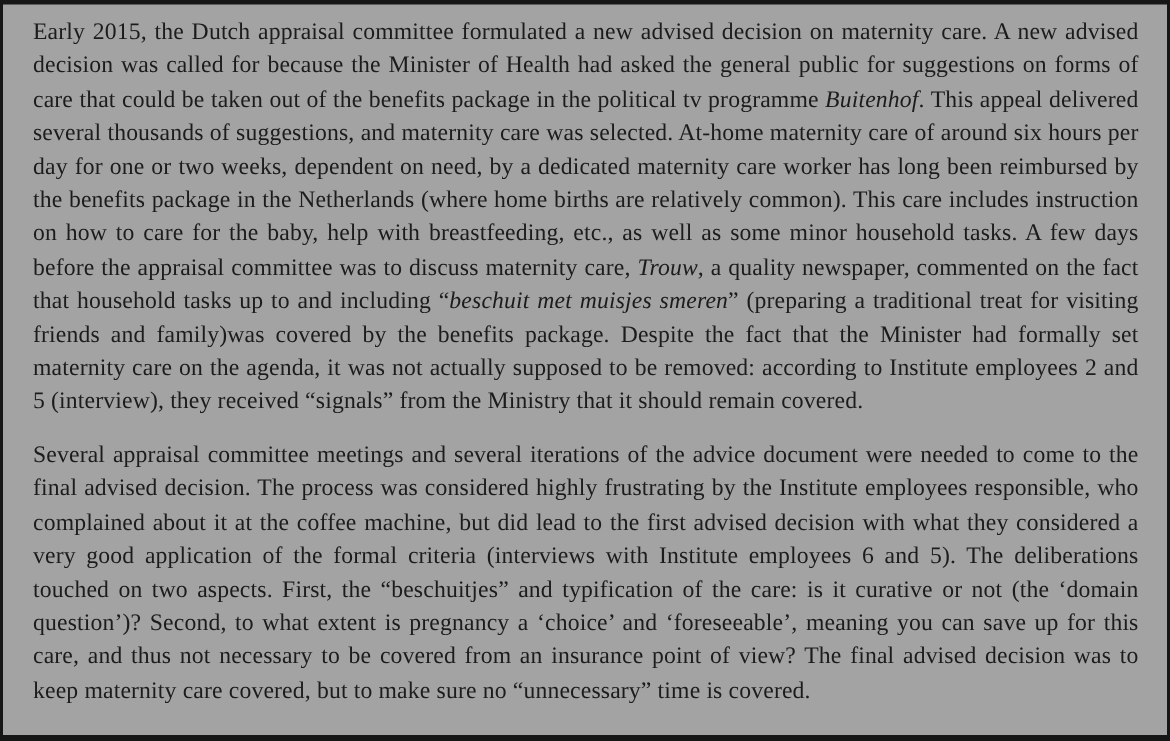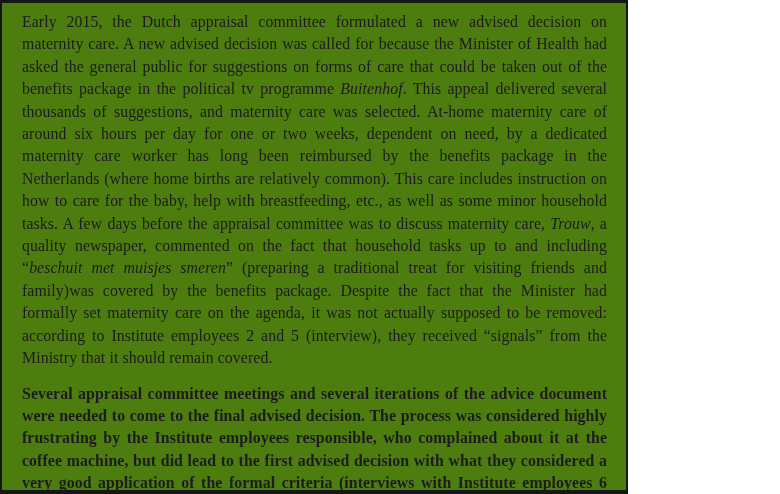--- a/index.html
+++ b/index.html
@@ -8,40 +8,39 @@
     background: #ffffff;
   }
   body {
     width: 780px;
     height: 494px;
     overflow: hidden;
     font-family: "Liberation Serif", "DejaVu Serif", serif;
   }
   .document-box {
     box-sizing: border-box;
-    width: 628px;
+    width: 780px;
     height: 494px;
-    background: #4d7c0f;
+    background: #a3a3a3;
     border-top: 3px solid #161616;
     border-bottom: 4px solid #161616;
     border-left: 2px solid #161616;
     border-right: 2px solid #161616;
     padding: 8px 19px 10px 20px;
   }
   .para {
     margin: 0;
     color: #1c1c1c;
     font-size: 15.8px;
     line-height: 22.4px;
     text-align: justify;
     letter-spacing: 0.1px;
   }
   .para + .para {
     margin-top: 13px;
-    font-weight: bold;
   }
   .run {
     white-space: pre-wrap;
   }
   .italic {
     font-style: italic;
   }
 </style>
 </head>
 <body>

